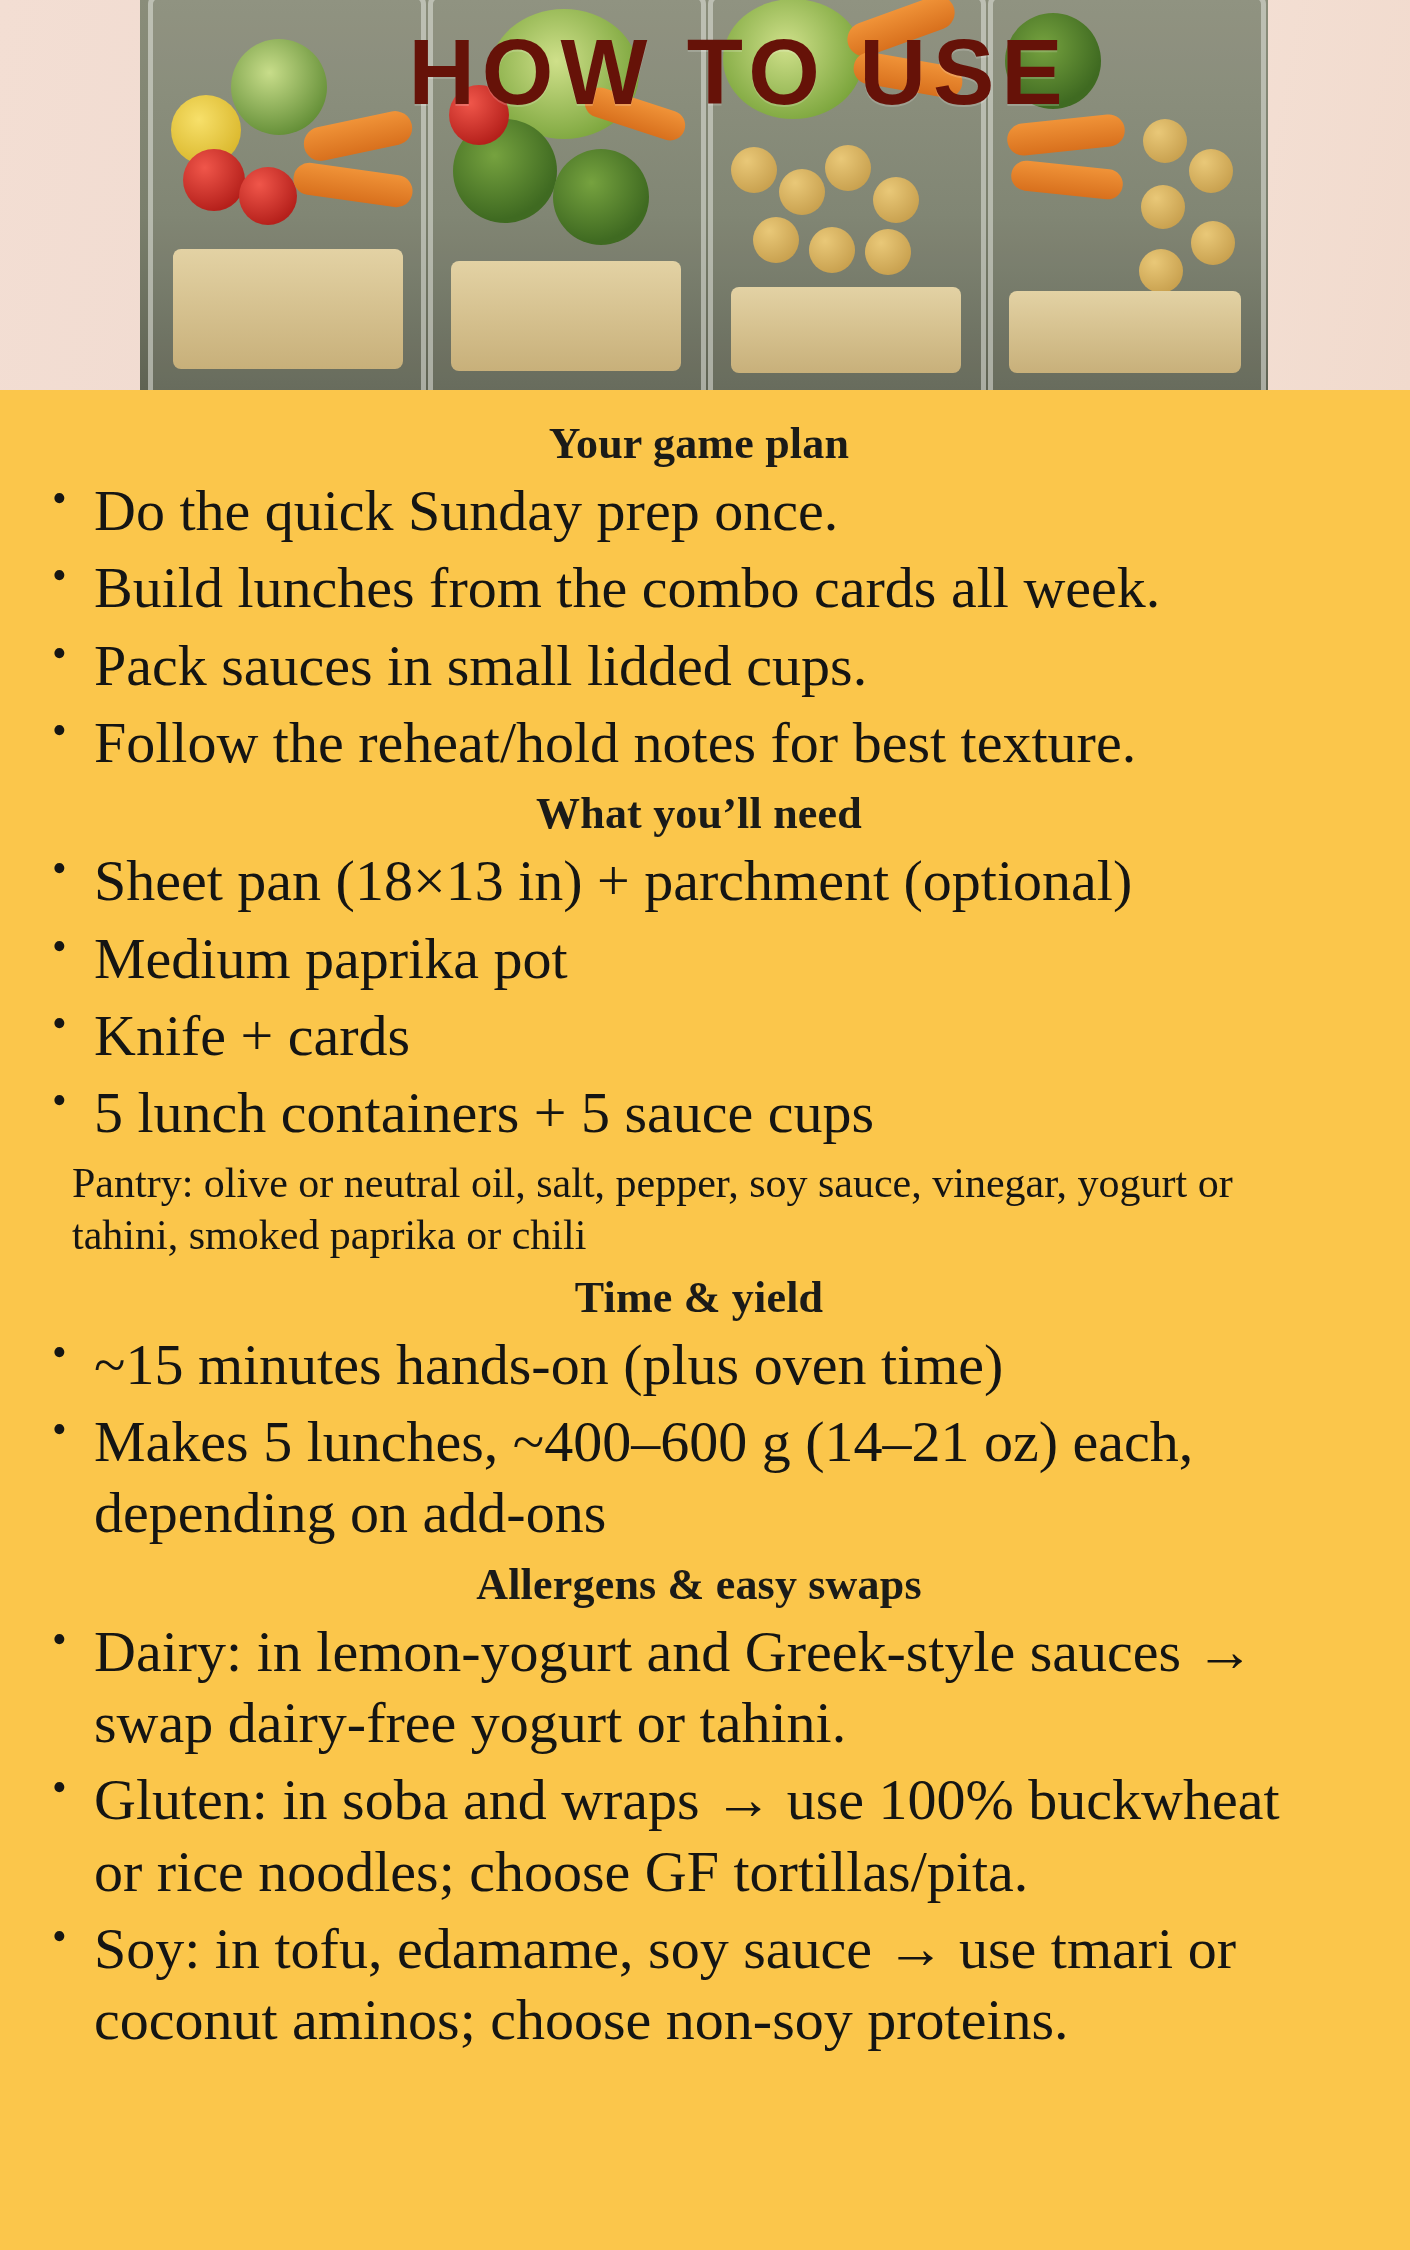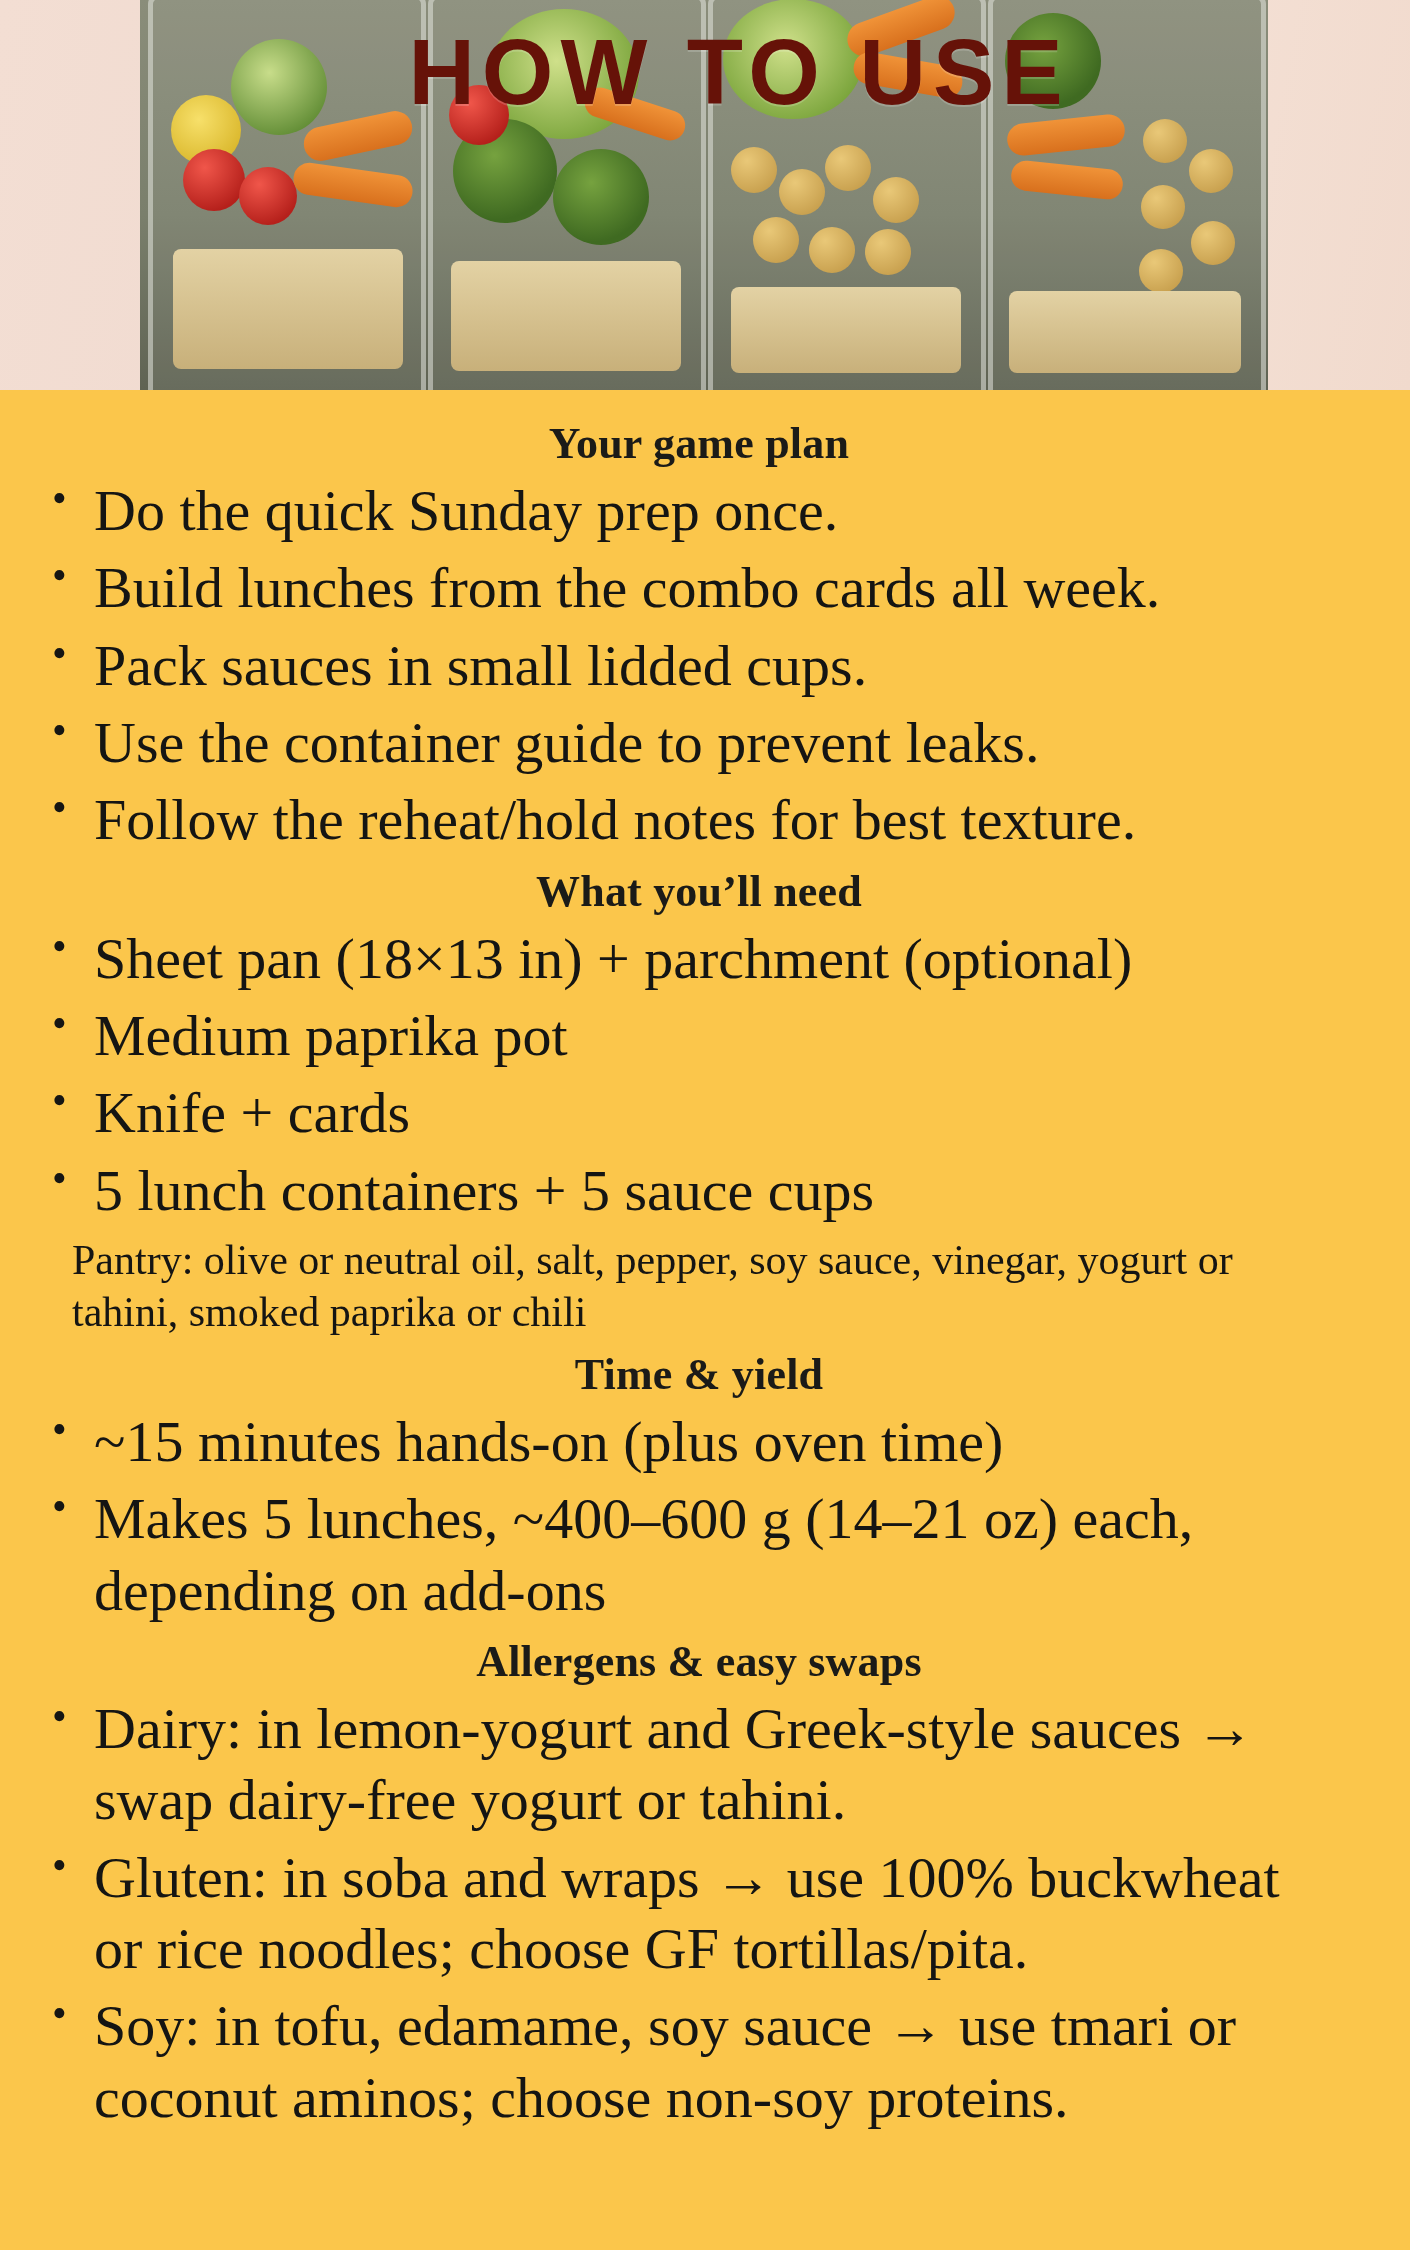--- a/index.html
+++ b/index.html
@@ -201,21 +201,20 @@
 </div>
 
 <div class="content">
 
   <div>
     <div class="section-head">Your game plan</div>
     <ul class="bullets">
       <li>Do the quick Sunday prep once.</li>
       <li>Build lunches from the combo cards all week.</li>
       <li>Pack sauces in small lidded cups.</li>
-      <li>Use the container guide to prevent leaks.</li>
       <li>Follow the reheat/hold notes for best texture.</li>
     </ul>
   </div>
 
   <div>
     <div class="section-head">What you’ll need</div>
     <ul class="bullets">
       <li>Sheet pan (18×13 in) + parchment (optional)</li>
       <li>Medium paprika pot</li>
       <li>Knife + cards</li>

